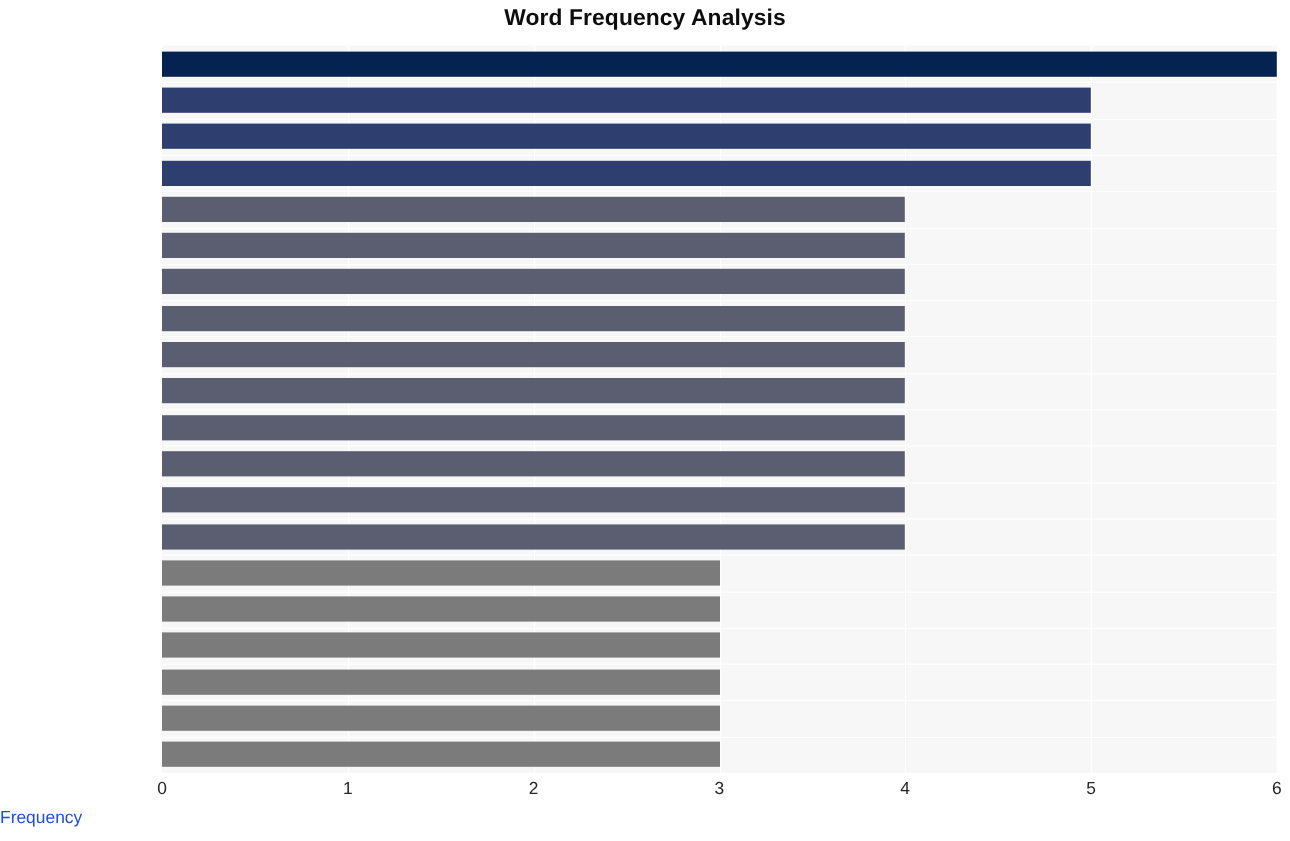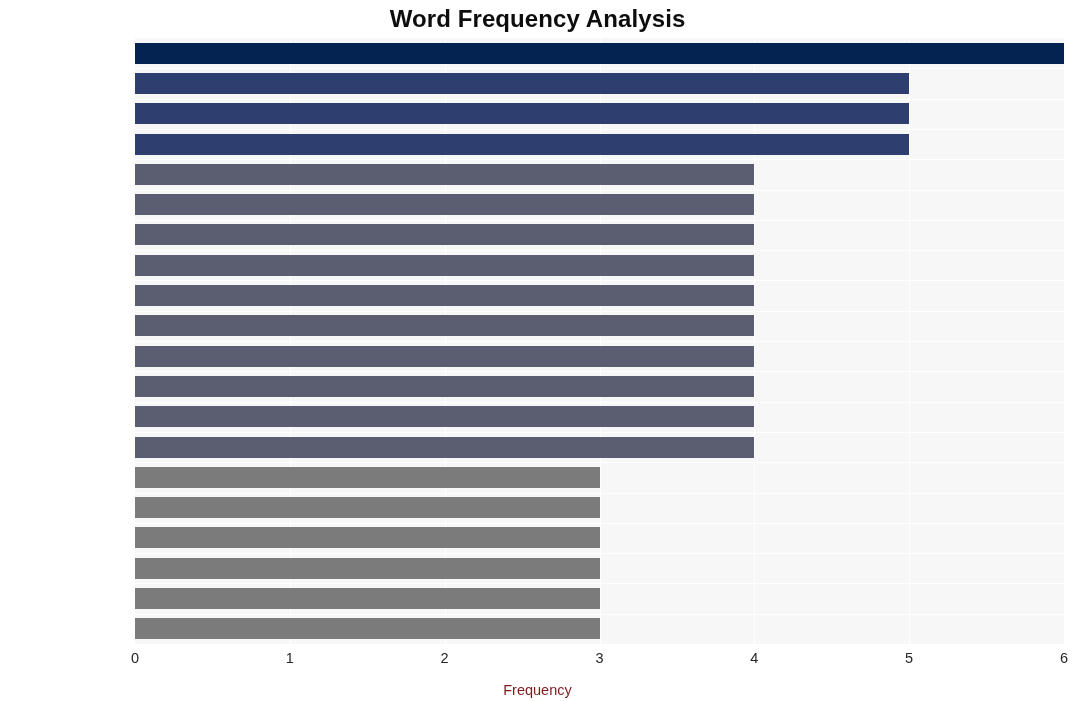--- a/index.html
+++ b/index.html
@@ -21,21 +21,21 @@
     height: 701px;
     background: #ffffff;
   }
 
   #chart-title {
     position: absolute;
     left: 0;
     top: 5px;
     width: 1075px;
     text-align: center;
-    font-size: 24px;
+    font-size: 19px;
     font-weight: bold;
     color: #0d0d0d;
     letter-spacing: 0.1px;
   }
 
   
   #plot-area {
     position: absolute;
     left: 135px;
     top: 38px;
@@ -83,24 +83,22 @@
     text-align: center;
     font-size: 14.5px;
     color: #262626;
   }
 
   #xlabel {
     position: absolute;
     top: 674px;
     left: 0;
     width: 1075px;
-    text-align: center;
     font-size: 14.5px;
-    color: #7f1d1d;
-    margin-top: 8px;
+    color: #1d4ed8;
   }
 </style>
 </head>
 <body>
 
 <div id="figure">
 
   <div id="chart-title">Word Frequency Analysis</div>
 
   <div id="plot-area">

